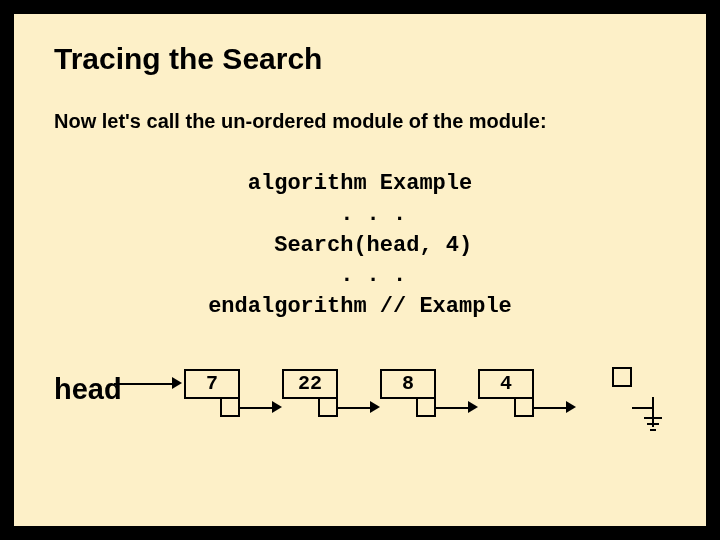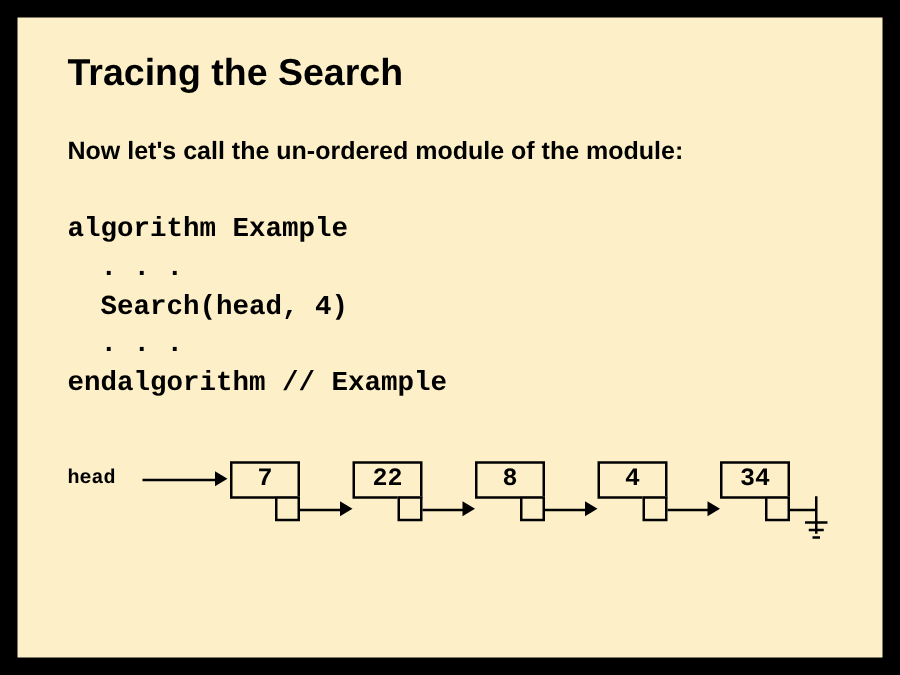--- a/index.html
+++ b/index.html
@@ -32,31 +32,32 @@
   }
   .intro .ul { }
   .code {
     font-family: "Courier New", Courier, monospace;
     font-size: 22px;
     font-weight: bold;
     color: #000;
     line-height: 1.4;
     white-space: pre;
     margin-bottom: 46px;
+    text-align: center;
   }
   .diagram {
     position: relative;
     height: 80px;
     width: 100%;
   }
   .head-label {
     position: absolute;
     top: 4px;
-    font-family: Liberation Mono, monospace;
-    font-size: 16px;
+    font-family: Liberation Sans, sans-serif;
+    font-size: 29px;
     font-weight: bold;
   }
   .nodes {
     position: absolute;
     left: 130px;
     top: 0;
     display: flex;
     gap: 42px;
   }
   .node {
@@ -143,21 +144,20 @@
       </div>
       <div class="node">
         <div class="box">8</div>
         <div class="ptrbox"></div>
       </div>
       <div class="node">
         <div class="box">4</div>
         <div class="ptrbox"></div>
       </div>
       <div class="node">
-        <div class="box">34</div>
         <div class="ptrbox"></div>
       </div>
     </div>
 
     <div class="arrow-seg" style="left:186px; width:34px;"></div>
     <div class="arrow-head" style="left:218px; top:32px;"></div>
 
     <div class="arrow-seg" style="left:284px; width:34px;"></div>
     <div class="arrow-head" style="left:316px; top:32px;"></div>
 

